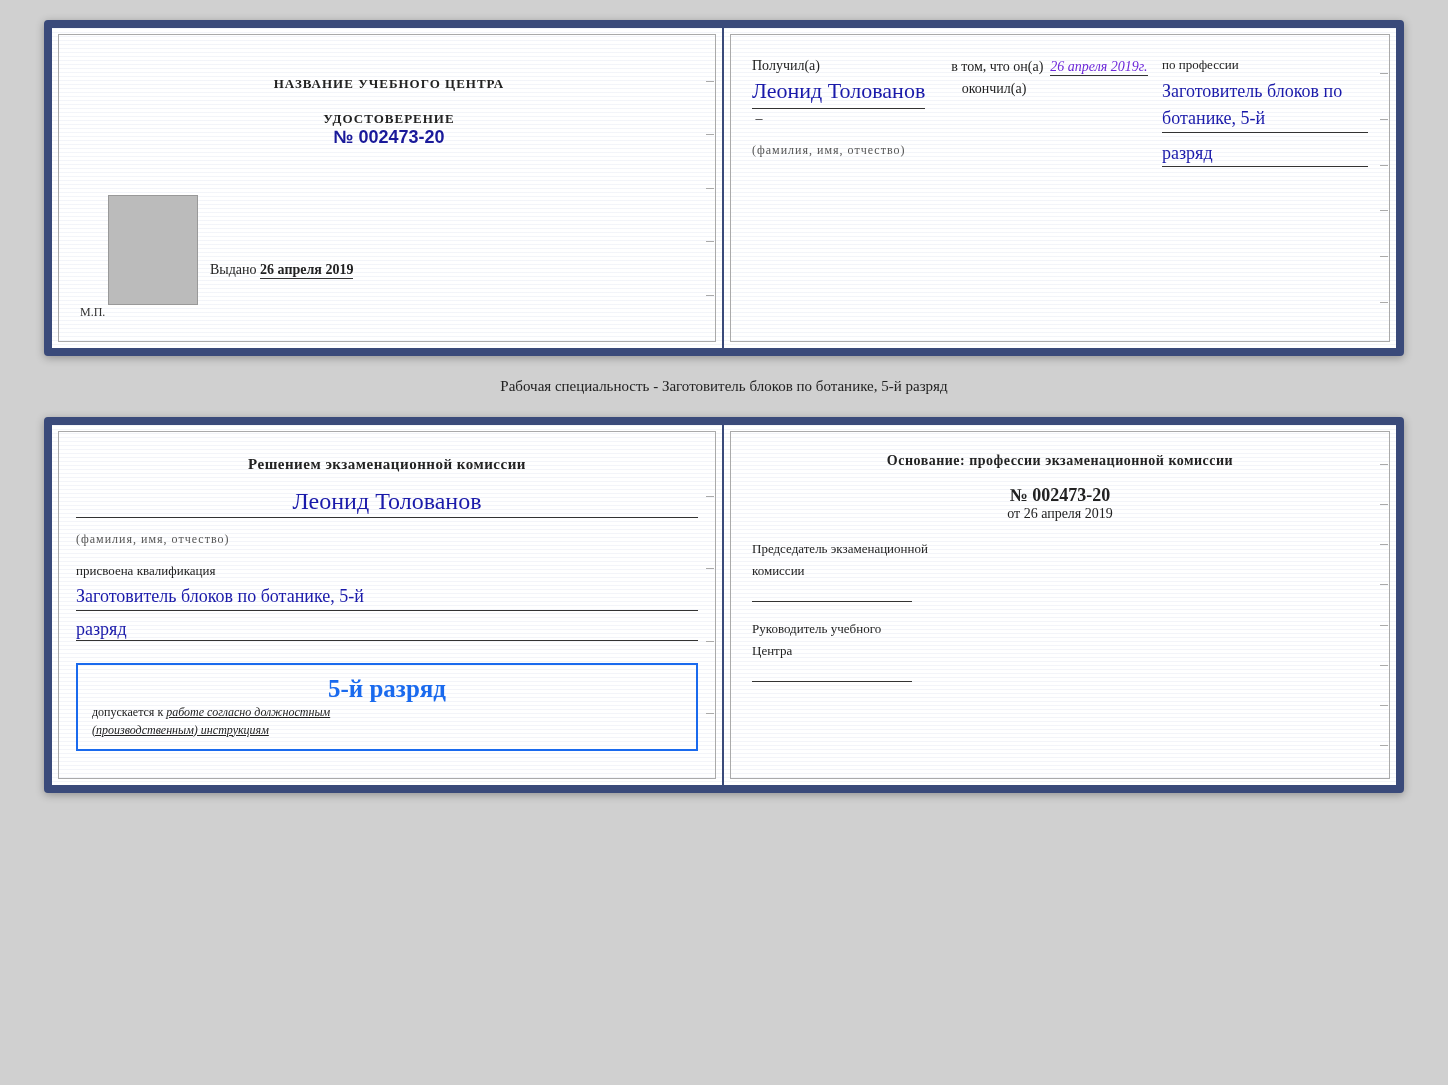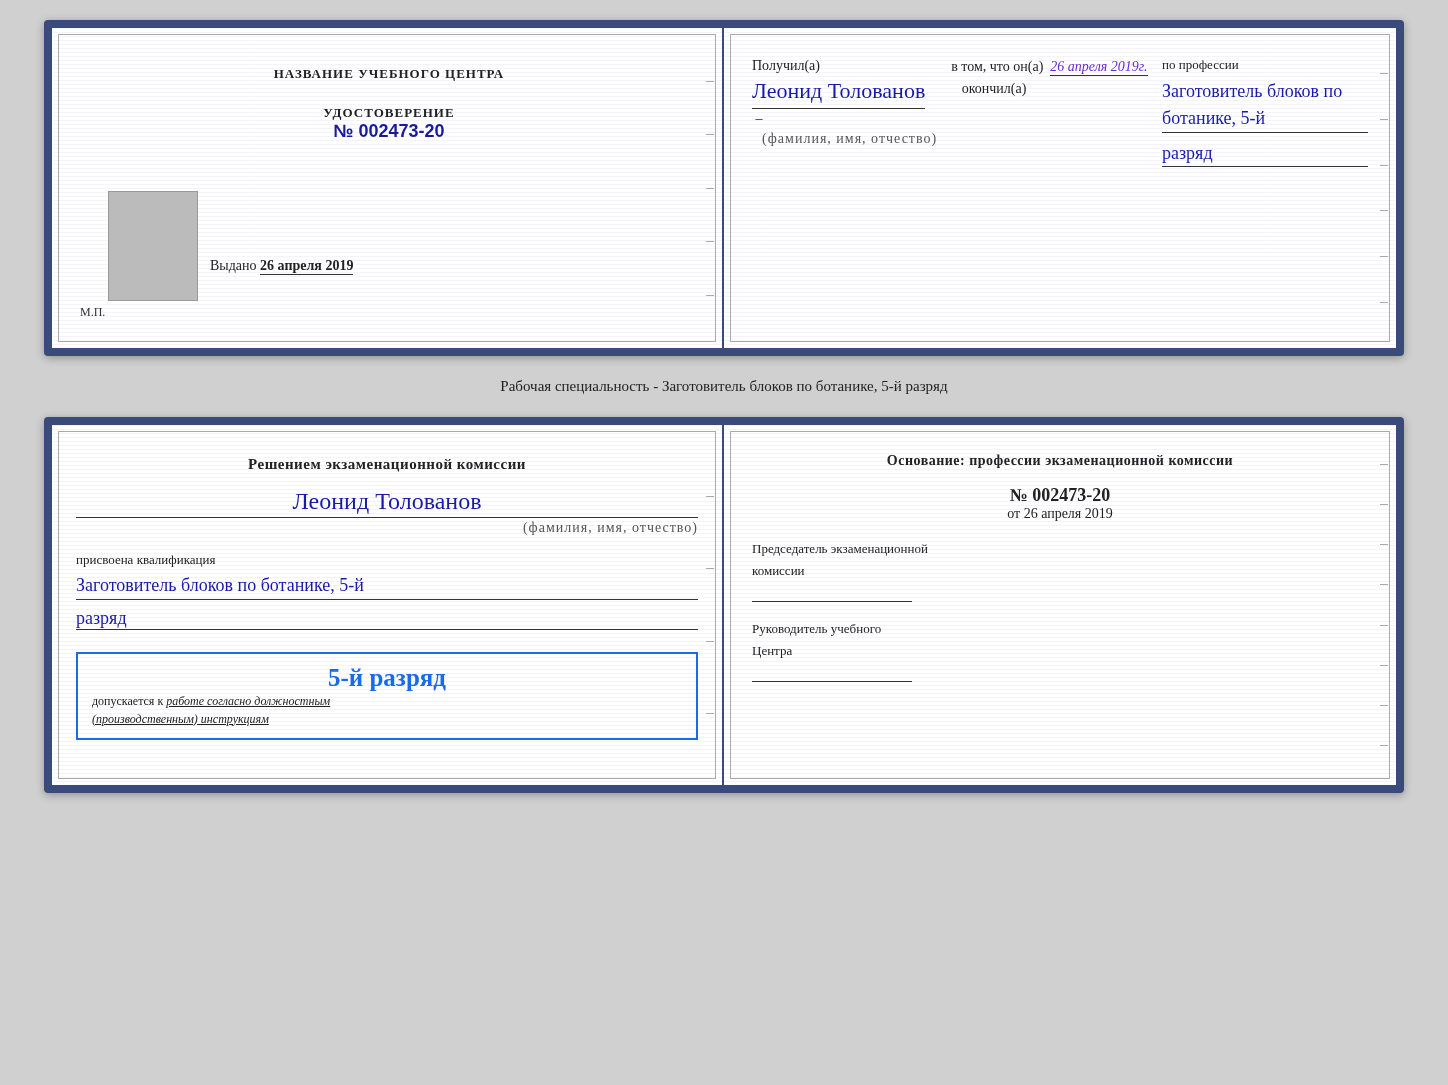--- a/index.html
+++ b/index.html
@@ -69,21 +69,21 @@
       justify-content: space-between;
       min-height: 320px;
     }
 
     .center-title {
       text-align: center;
       font-size: 13px;
       font-weight: bold;
       letter-spacing: 1px;
       color: #222;
-      margin-top: 10px;
+      margin-top: 20px;
     }
 
     .cert-number-block {
       text-align: center;
       margin: 10px 0;
     }
 
     .cert-number-label {
       font-size: 13px;
       font-weight: bold;
@@ -148,26 +148,26 @@
     .handwritten-name {
       font-size: 22px;
       color: #1a1aaa;
       font-family: 'Segoe Script', 'Brush Script MT', cursive;
       border-bottom: 1px solid #333;
       display: inline-block;
       padding-bottom: 2px;
     }
 
     .subtitle-small {
-      font-size: 14px;
+      font-size: 12px;
       color: #555;
-      text-align: right;
+      text-align: left;
       display: block;
       letter-spacing: 1px;
-      margin-top: 2px;
+      margin-top: 14px;
     }
 
     .completion-line {
       font-size: 14px;
       color: #222;
       line-height: 1.6;
     }
 
     .completion-date {
       font-style: italic;

